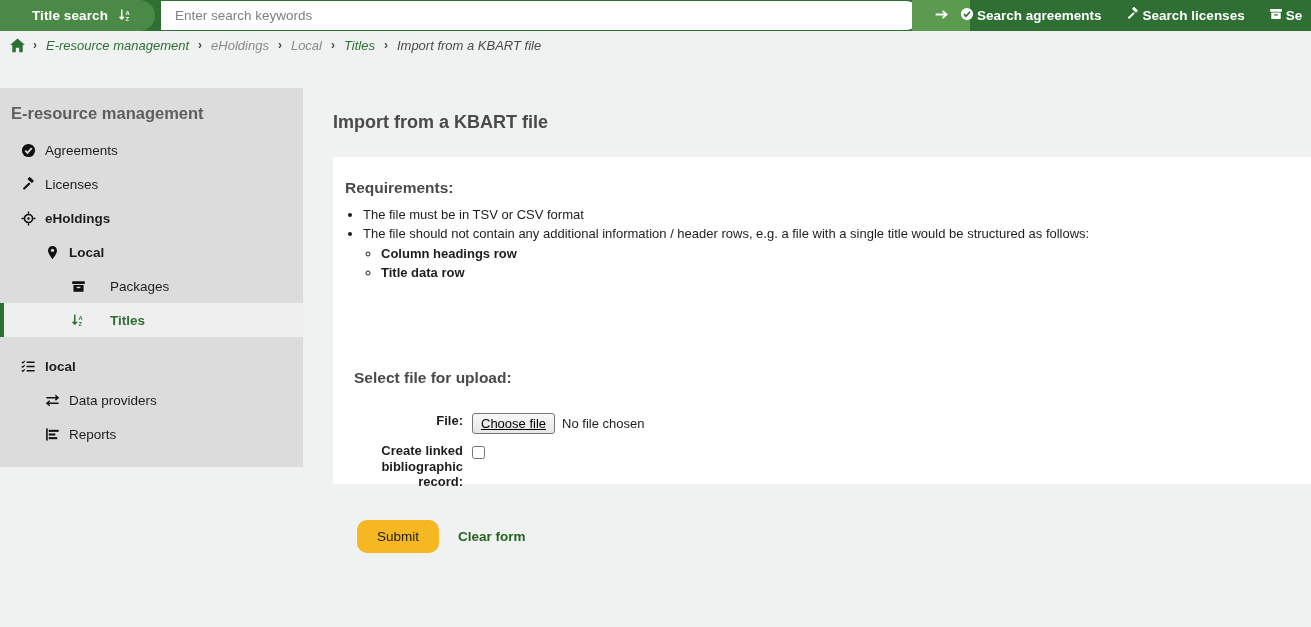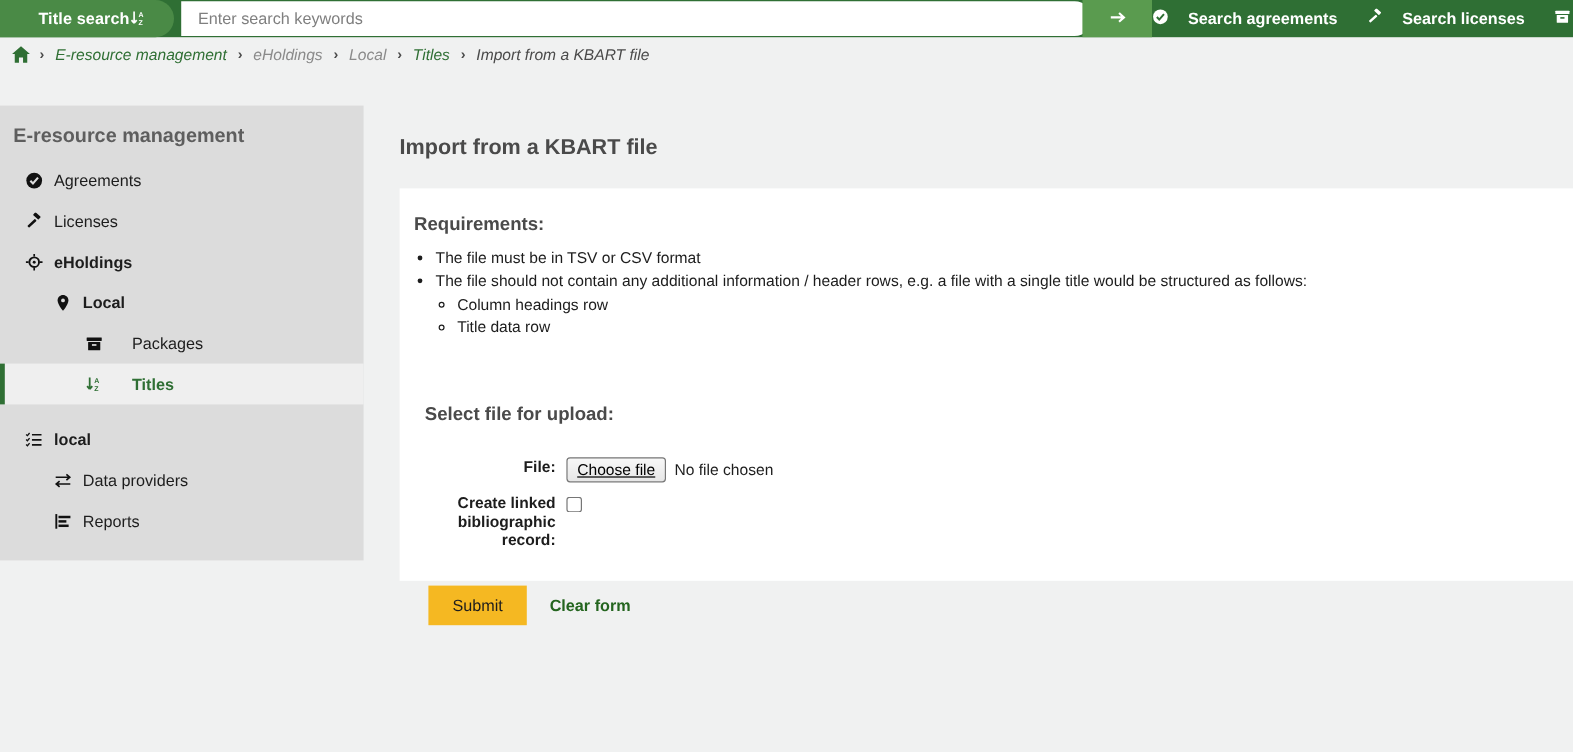--- a/index.html
+++ b/index.html
@@ -23,20 +23,21 @@
     background: #4a8a46;
     border-top-right-radius: 16px;
     border-bottom-right-radius: 16px;
     display: flex; align-items: center;
     padding: 0 22px 0 32px;
     color: #ffffff;
     font-size: 13.5px;
     font-weight: bold;
     letter-spacing: 0.1px;
     white-space: nowrap;
+    gap: 10px;
   }
   .sort-ico { display: inline-flex; align-items: center; }
 
   .search-wrap {
     position: relative;
     height: 31px;
     flex: 1;
     display: flex; align-items: center;
   }
   .search-field {
@@ -65,21 +66,21 @@
 
   .topnav {
     position: absolute;
     left: 960px; top: 0;
     height: 31px;
     display: flex; align-items: center;
     gap: 24px;
     white-space: nowrap;
   }
   .topnav-item {
-    display: flex; align-items: center; gap: 16px;
+    display: flex; align-items: center; gap: 3px;
     color: #ffffff;
     font-size: 13.5px;
     font-weight: bold;
     text-decoration: none;
     cursor: pointer;
   }
 
   
   .breadcrumb {
     position: absolute; top: 31px; left: 0;
@@ -175,27 +176,27 @@
   ul.req > li {
     font-size: 13px;
     color: #1d1d1d;
     line-height: 1.48;
     list-style: disc;
   }
   ul.req ul {
     margin: 0 0 0 18px; padding: 0;
     list-style: circle;
   }
-  ul.req ul > li { list-style: circle; }
+  ul.req ul > li { list-style: circle; font-weight: bold; }
 
   .select-head {
     font-size: 15.5px;
     font-weight: bold;
     color: #4a4a4a;
-    margin: 55px 0 0 9px;
+    margin: 87px 0 0 9px;
   }
 
   .form { margin-top: 26px; }
   .form-row { display: flex; align-items: flex-start; margin-bottom: 9px; }
   .form-label {
     width: 127px;
     text-align: right;
     font-size: 13px;
     font-weight: bold;
     color: #1d1d1d;
@@ -251,21 +252,21 @@
     cursor: pointer;
   }
   .actions {
     display: flex; align-items: center;
     gap: 13px;
     margin: 30px 0 0 12px;
   }
   .submit-btn {
     background: #f5b822;
     border: none;
-    border-radius: 0;
+    border-radius: 10px;
     font-family: "Liberation Sans", sans-serif;
     font-size: 13.5px;
     color: #1d1d1d;
     padding: 9px 20px;
     cursor: pointer;
   }
   .clear-link {
     color: #24651f;
     font-size: 13.5px;
     font-weight: bold;

